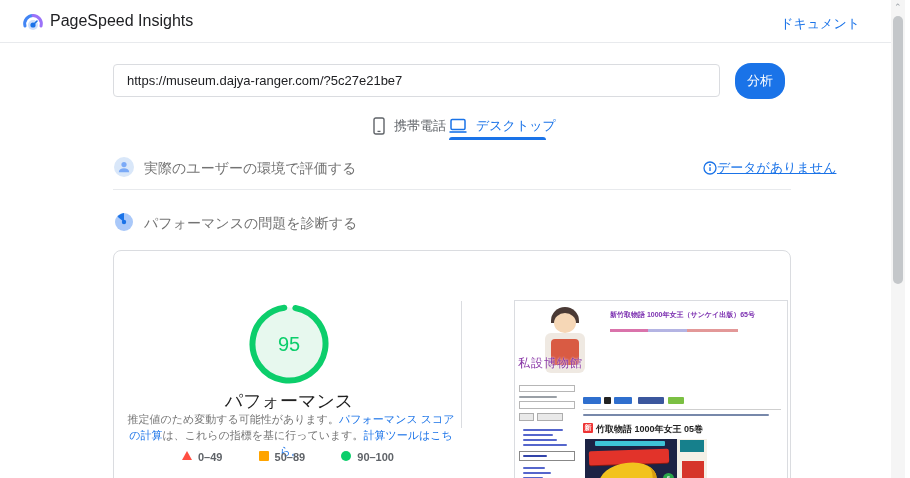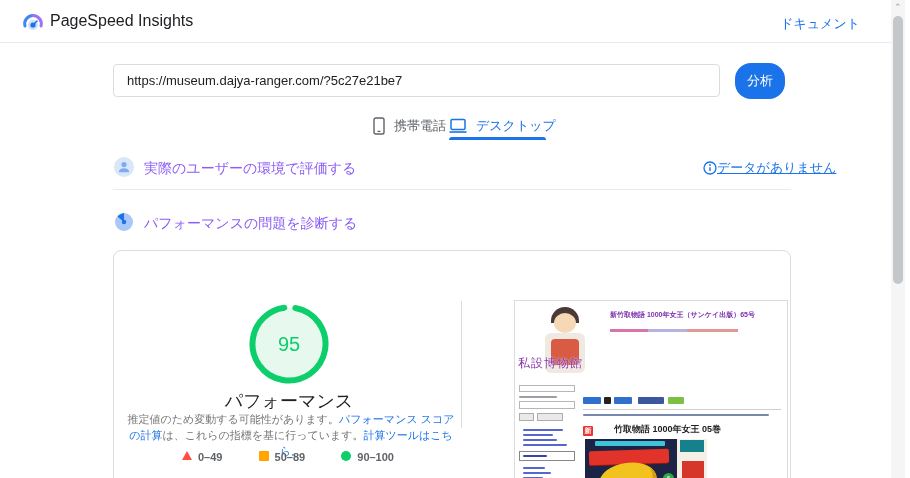--- a/index.html
+++ b/index.html
@@ -31,21 +31,21 @@
     font-size:13px; cursor:pointer; }
   .tab-mobile { left:373px; color:#5f6368; }
   .tab-desktop { left:449px; color:#1a73e8; }
   .tab-underline { position:absolute; left:449px; top:137px; width:97px; height:3px;
     background:#1a73e8; border-radius:3px 3px 0 0; }
 
   
   .sec-icon { position:absolute; width:22px; height:22px; }
   .field-icon { left:113px; top:156px; }
   .lab-icon { left:113px; top:211px; }
-  .sec-title { position:absolute; left:144px; font-size:14px; color:#8b5cf6; }
+  .sec-title { position:absolute; left:144px; font-size:14px; color:#737373; }
   .field-title { top:160px; }
   .lab-title { top:215px; }
   .nodata { position:absolute; left:703px; top:159px; display:flex; align-items:center; gap:0;
     font-size:13px; color:#1a73e8; cursor:pointer;text-decoration:underline; }
   .sec-divider { position:absolute; left:113px; top:189px; width:678px; height:1px; background:#e8eaed; }
 
   
   .card { position:absolute; left:113px; top:250px; width:678px; height:260px;
     border:1px solid #dadce0; border-radius:8px; background:#fff; overflow:hidden; }
 
@@ -82,21 +82,21 @@
     color:#7b2fb0; line-height:9px; }
   .page-subline { position:absolute; left:95px; top:28px; width:128px; height:3px;
     background:linear-gradient(90deg,#b06 30%,#77c 30% 60%,#c44 60%); opacity:.55; }
 
   .t-bar { position:absolute; background:#5566cc; height:2px; border-radius:1px; }
   .t-bar.gray { background:#9aa0a6; }
   .t-box { position:absolute; border:1px solid #b6b6b6; background:#fff; }
   .t-btn { position:absolute; border:1px solid #adadad; background:#e9e9e9; }
   .social { position:absolute; height:7px; border-radius:1px; background:#2f6fce; }
   .t-hline { position:absolute; height:1px; background:#cfcfcf; }
-  .heading-row { position:absolute; left:68px; top:122px; display:flex; align-items:flex-end; gap:21px; }
+  .heading-row { position:absolute; left:68px; top:122px; display:flex; align-items:flex-start; gap:3px; }
   .new-badge { width:10px; height:10px; background:#e33; color:#fff; font-size:7px; font-weight:bold;
     display:flex; align-items:center; justify-content:center; border-radius:1px; }
   .heading-text { font-size:9px; font-weight:bold; color:#222; white-space:nowrap; }
 
   .cover { position:absolute; left:70px; top:138px; width:122px; height:58px; background:#f7f4ec; }
   .cover-main { position:absolute; left:0; top:0; width:92px; height:58px; background:#1c2344; overflow:hidden; }
   .cover-topband { position:absolute; left:10px; top:2px; width:70px; height:5px; background:#3ec4d6; border-radius:1px; }
   .cover-title { position:absolute; left:4px; top:11px; width:80px; height:14px; background:#e2332a;
     transform:rotate(-2deg); border-radius:2px; box-shadow:0 1px 0 #8a1a12; }
   .cover-chara { position:absolute; left:14px; top:24px; width:58px; height:38px; background:#f2c31e;

